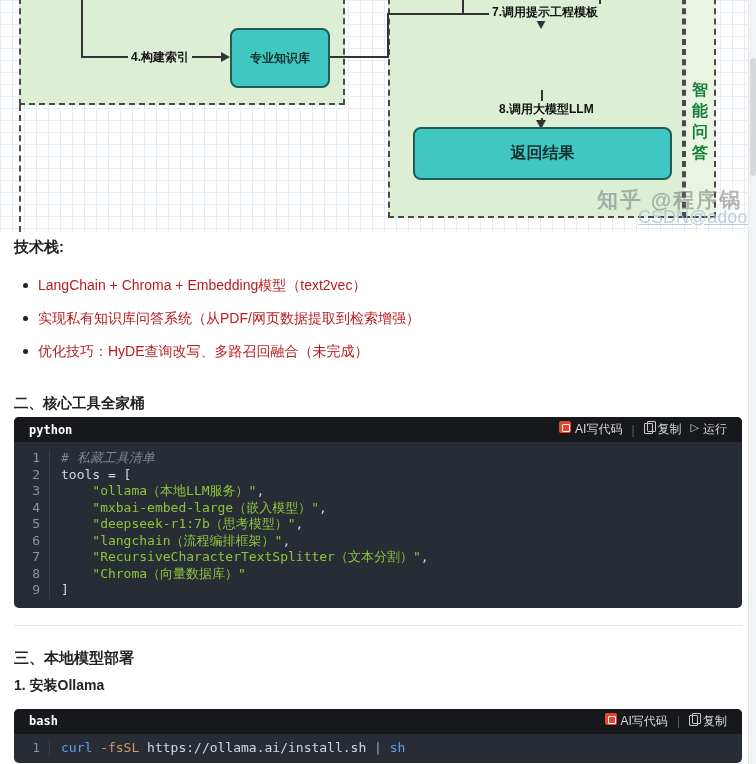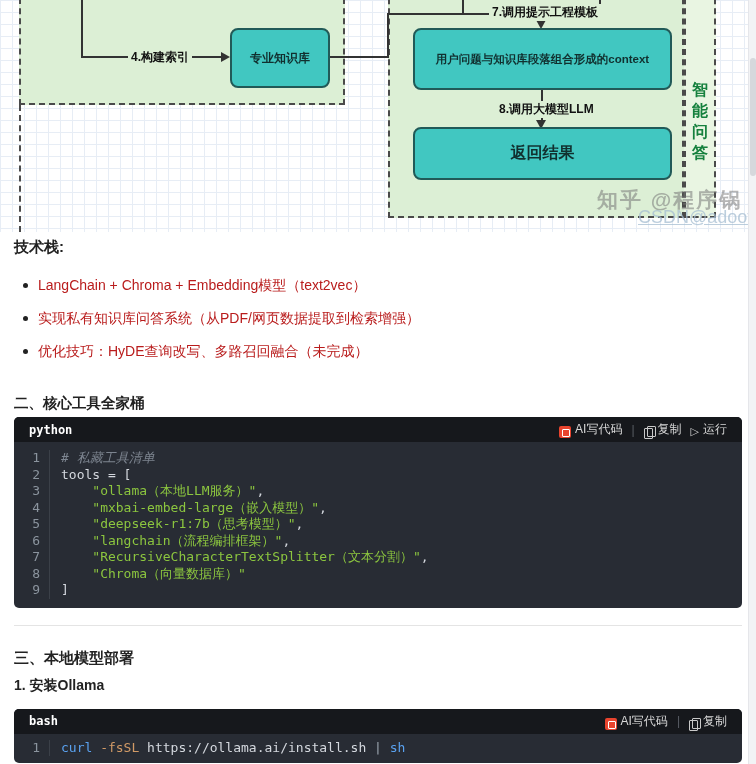--- a/index.html
+++ b/index.html
@@ -57,21 +57,21 @@
   hr.divider { border:none; border-top:1px solid #e4e4e4; margin-top:17px; }
 
   
   .codeblock { margin-top:4px; border-radius:5px; overflow:hidden; background:#282c34; }
   .codeblock.bash { margin-top:14px; }
   .codeheader { height:25px; background:#16181c; display:flex; align-items:center; padding:0 15px; }
   .lang { color:#fff; font-weight:bold; font-size:12px;
           font-family:"DejaVu Sans Mono",monospace; }
   .toolbar { margin-left:auto; display:flex; align-items:center; gap:9px;
              color:#d8d8d8; font-size:12px; }
-  .tb-btn { display:flex; align-items:flex-end; gap:4px; cursor:pointer; }
+  .tb-btn { display:flex; align-items:flex-start; gap:4px; cursor:pointer; }
   .ai-icon { width:12px; height:12px; border-radius:2px; background:#e8442e; position:relative; }
   .ai-icon::after { content:""; position:absolute; left:3px; top:3px; width:6px; height:6px;
                     border:1px solid #fff; border-radius:1px; }
   .sep { color:#5a5f66; }
   .copy-icon { width:10px; height:12px; position:relative; }
   .copy-icon::before { content:""; position:absolute; left:0; top:2px; width:7px; height:9px;
                        border:1px solid #c9c9c9; border-radius:1px; background:#16181c; }
   .copy-icon::after  { content:""; position:absolute; left:3px; top:0; width:7px; height:9px;
                        border:1px solid #c9c9c9; border-radius:1px; }
   .run-glyph { font-size:11px; color:#d8d8d8; }
@@ -118,21 +118,20 @@
   <div class="arrow-down" style="left:536px; top:20px;"></div>
   <div class="vline" style="left:541px; top:90px; height:13px;"></div>
   <div class="vline" style="left:541px; top:116px; height:6px;"></div>
   <div class="arrow-down" style="left:536px; top:120px;"></div>
 
   <div class="flow-label" style="left:128px; top:49px;">4.构建索引</div>
   <div class="flow-label" style="left:489px; top:4px;">7.调用提示工程模板</div>
   <div class="flow-label" style="left:496px; top:101px;">8.调用大模型LLM</div>
 
   <div class="tealbox box-kb">专业知识库</div>
-  <div class="tealbox box-context">用户问题与知识库段落组合形成的context</div>
   <div class="tealbox box-result">返回结果</div>
 
   <div class="wm1">知乎 @程序锅</div>
   <div class="wm2">CSDN@adooter</div>
 </div>
 
 <div class="content">
 
   <div class="h-bold h-tech">技术栈:</div>
 

